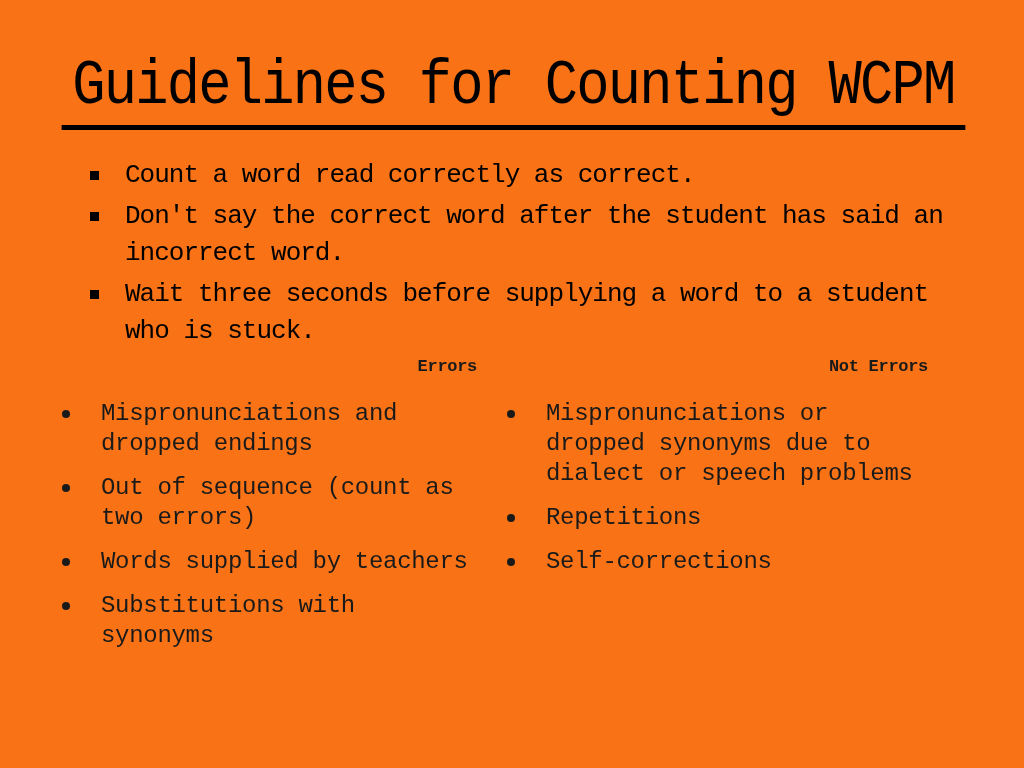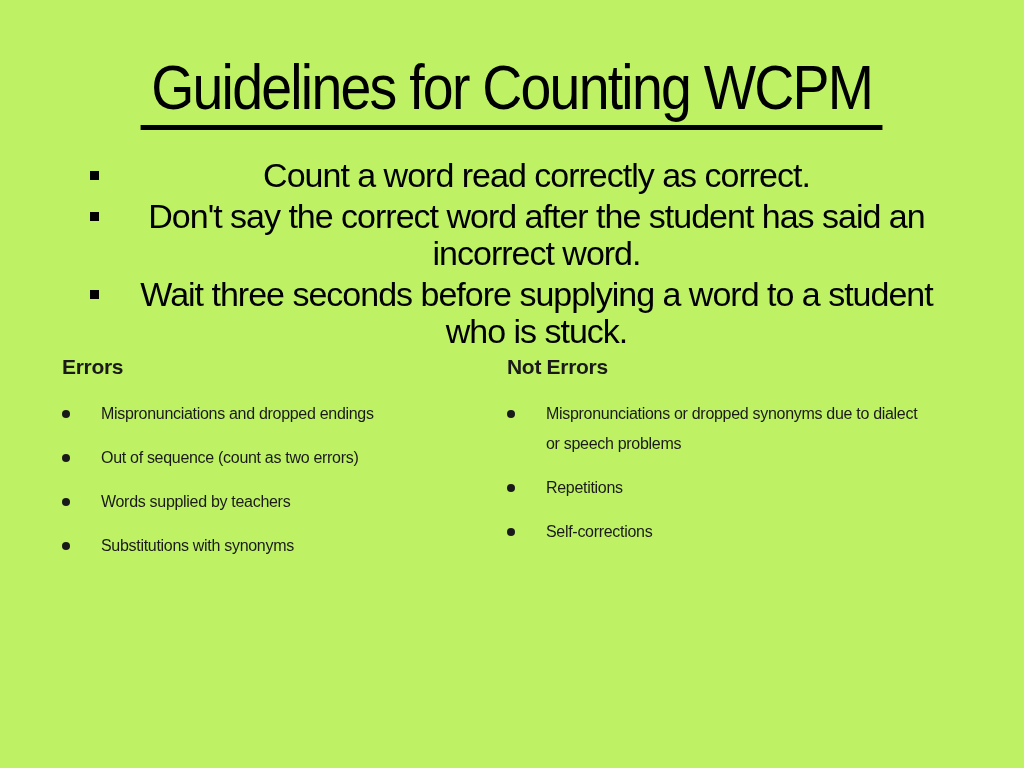--- a/index.html
+++ b/index.html
@@ -1,22 +1,22 @@
 <!DOCTYPE html>
 <html><head>
 <meta charset="utf-8">
 <style>
   html, body { margin: 0; padding: 0; background: #ffffff; }
   .slide {
     position: relative;
     width: 1024px;
     height: 768px;
-    background: #bef264;
+    background: #f97316;
     color: #000000;
-    font-family: Liberation Sans, sans-serif;
+    font-family: Liberation Mono, monospace;
     overflow: hidden;
   }
 
   
   .title-wrap {
     position: absolute;
     top: 54px;
     left: 0;
     width: 1024px;
     text-align: center;
@@ -38,51 +38,51 @@
   .guidelines {
     position: absolute;
     left: 90px;
     top: 157px;
     width: 858px;
   }
   .g-item {
     display: flex;
     align-items: flex-start;
     margin-bottom: 4px;
-    font-size: 34px;
+    font-size: 26px;
     letter-spacing: -1px;
     line-height: 37px;
-    text-align: center;
   }
   .g-marker { flex: 0 0 35px; }
   .square-bullet {
     display: block;
     width: 9px;
     height: 9px;
     background: #000000;
     margin-top: 14px;
   }
   .g-text { flex: 1; }
 
   
   .col { position: absolute; top: 352px; color: #1a1a1a; }
   .col-errors { left: 62px; width: 415px; }
   .col-noterrors { left: 507px; width: 421px; }
   .col-heading {
-    font-size: 21px;
+    font-size: 17px;
     font-weight: bold;
     line-height: 30px;
     letter-spacing: -0.3px;
     margin: 0 0 17px 0;
+    text-align: right;
   }
   .c-item {
     display: flex;
     align-items: flex-start;
     margin-bottom: 14px;
-    font-size: 16px;
+    font-size: 24px;
     line-height: 30px;
     letter-spacing: -0.3px;
   }
   .c-marker { flex: 0 0 39px; }
   .round-bullet {
     display: block;
     width: 8px;
     height: 8px;
     border-radius: 50%;
     background: #1a1a1a;

